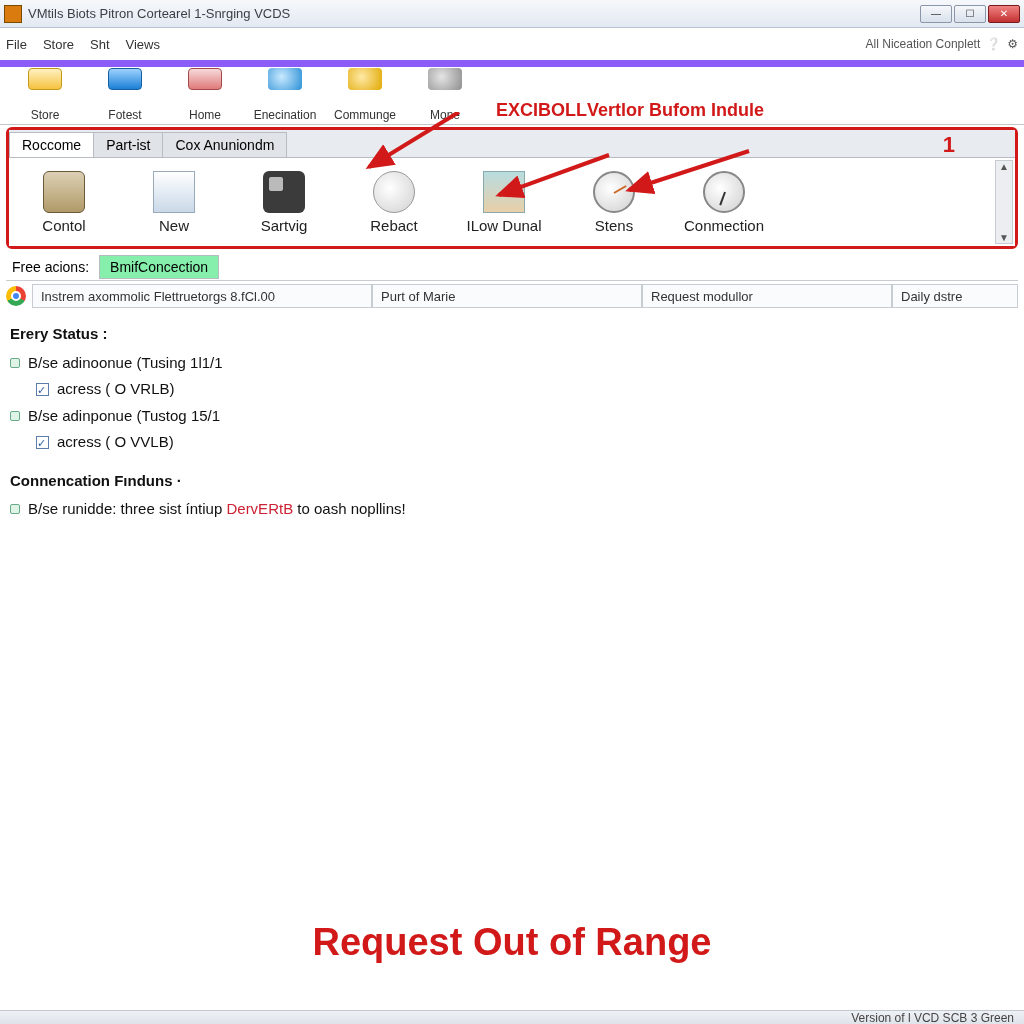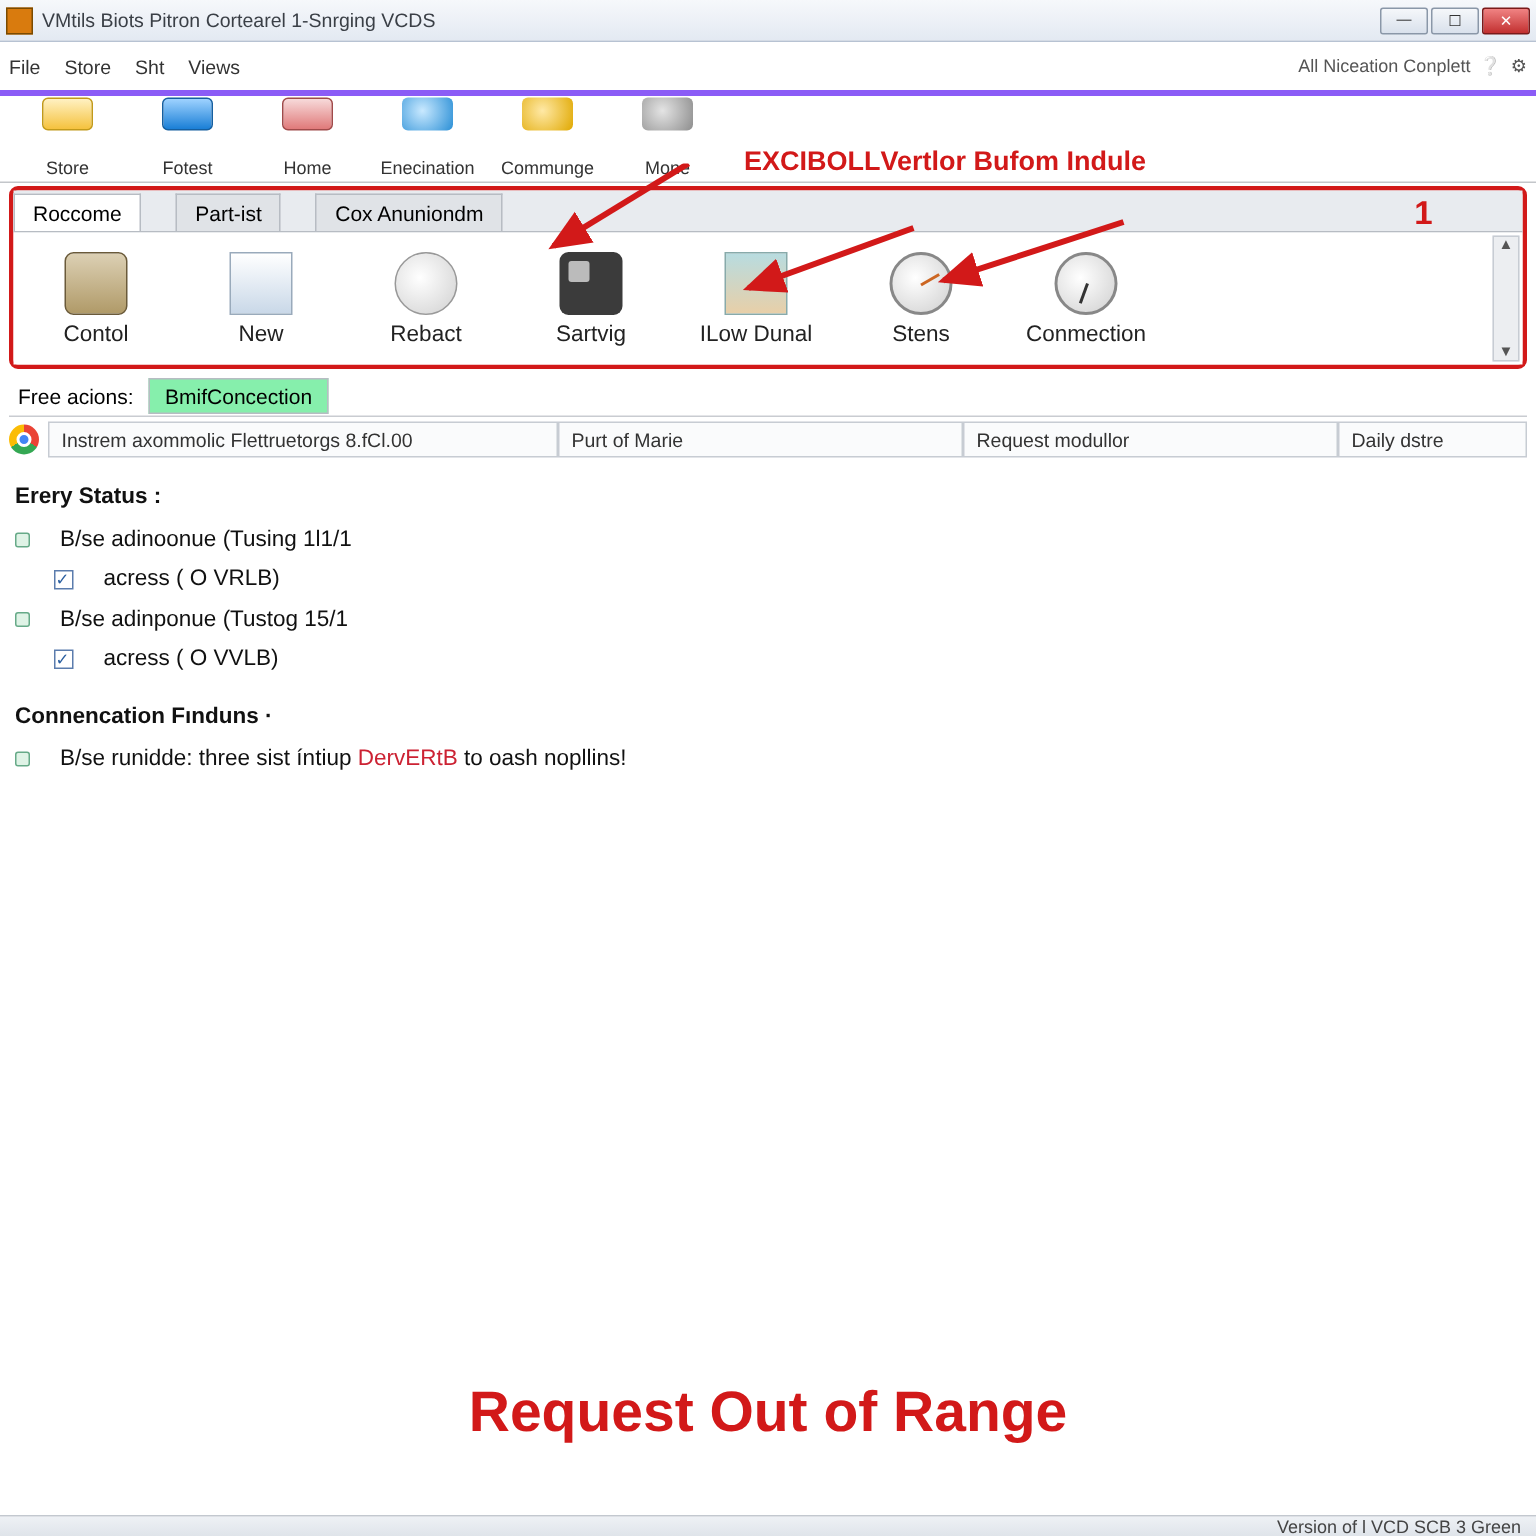--- a/index.html
+++ b/index.html
@@ -38,21 +38,21 @@
     font-size:10px; color:#333;
   }
   .win-btn.close { background: linear-gradient(#f08383,#c23030); color:#fff; border-color:#7a1a1a; }
   
   .menubar {
     height: 24px;
     display:flex; align-items:center;
     padding: 16px 6px;
     font-size: 13px;
     color:#333;
-    border-bottom:4px solid #8b5cf6;
+    border-bottom:7px solid #8b5cf6;
   }
   .menubar .mi { margin-right: 16px; cursor:default; }
   .menubar .right { margin-left:auto; font-size:12px; color:#555; display:flex; align-items:center; gap:6px;}
   
   .maintoolbar {
     height: 58px;
     display:flex; align-items:flex-end;
     padding: 2px 6px 2px 6px;
     border-bottom: 1px solid #c3c6ca;
     gap: 2px;
@@ -87,21 +87,20 @@
     margin: 2px 6px;
     padding: 0;
     position: relative;
   }
   .tabstrip {
     display:flex; align-items:flex-end;
     height: 28px;
     background:#e8ebef;
     border-bottom:1px solid #b7bcc3;
     font-size:14px;
-    gap:24px;
   }
   .tab {
     padding: 4px 12px;
     border:1px solid #b7bcc3;
     border-bottom:none;
     background:#e0e3e7;
     margin-right:-1px;
   }
   .tab.active { background:#fff; }
   .red-one{
@@ -162,21 +161,21 @@
   .chrome-dot{width:20px;height:20px;border-radius:50%;
     background:conic-gradient(#ea4335 0 120deg,#34a853 120deg 240deg,#fbbc05 240deg 360deg);
     margin-right:6px; position:relative;}
   .chrome-dot::after{content:"";position:absolute;inset:5px;border-radius:50%;background:#4285f4;border:2px solid #fff;}
   
   .content{
     margin:6px 10px; font-size:15px; color:#111;
     line-height:1.5;
   }
   .content h4{font-weight:700; font-size:15px; margin-top:14px; margin-bottom:4px;}
-  .content .row{display:flex; align-items:center; gap:20px; padding:2px 0;}
+  .content .row{display:flex; align-items:center; gap:8px; padding:2px 0;}
   .bullet{width:10px;height:10px;border:1px solid #6a8; background:#dff3e6; border-radius:2px;}
   .chk{width:13px;height:13px;border:1px solid #5b7cad; background:#fff; position:relative;}
   .chk::after{content:"✓"; position:absolute; font-size:11px; color:#2b5fa0; left:0; top:-2px;}
   .redword{color:#c23; font-weight:500;}
   .bigred{
     position:absolute; left:0; right:0; bottom:60px;
     text-align:center; color:#d21919; font-weight:700; font-size:38px;
   }
   .statusbar{
     position:absolute; left:0; right:0; bottom:0; height:14px;
@@ -252,26 +251,26 @@
   <div class="ribbon">
     <div class="rib-btn">
         <div class="rico rico-contol"></div>
         <span>Contol</span>
       </div>
     <div class="rib-btn">
         <div class="rico rico-new"></div>
         <span>New</span>
       </div>
     <div class="rib-btn">
+        <div class="rico rico-sartvig"></div>
+        <span>Sartvig</span>
+      </div>
+    <div class="rib-btn">
         <div class="rico rico-rebact"></div>
         <span>Rebact</span>
-      </div>
-    <div class="rib-btn">
-        <div class="rico rico-sartvig"></div>
-        <span>Sartvig</span>
       </div>
     <div class="rib-btn">
         <div class="rico rico-ilow"></div>
         <span>ILow Dunal</span>
       </div>
     <div class="rib-btn">
         <div class="rico rico-stens"></div>
         <span>Stens</span>
       </div>
     <div class="rib-btn">

